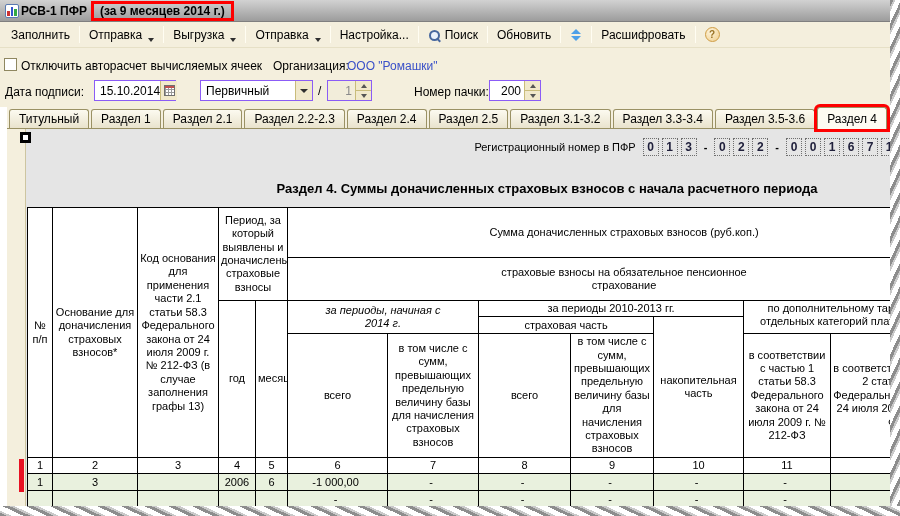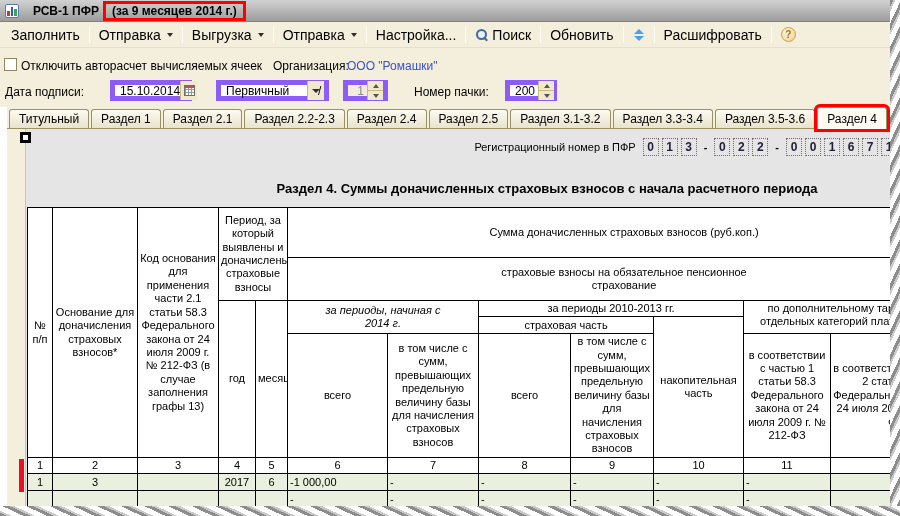--- a/index.html
+++ b/index.html
@@ -14,50 +14,50 @@
     background:linear-gradient(#d2d2d2,#9c9c9c);
     border-bottom:1px solid #7f7f7f;
     display:flex; align-items:center; padding-left:5px;
   }
   .app-icon{width:14px;height:14px;background:#fff;border:1px solid #5a7ab0;border-radius:2px;
     display:inline-flex;align-items:flex-end;justify-content:center;gap:1px;padding:1px;}
   .app-icon i{width:3px;display:block;}
   .app-icon .b1{height:5px;background:#cc3333;}
   .app-icon .b2{height:9px;background:#3355cc;}
   .app-icon .b3{height:7px;background:#33aa44;}
-  .title-text{font-weight:bold;font-size:12px;margin-left:14px;text-align:right;}
+  .title-text{font-weight:bold;font-size:12px;margin-left:2px;text-align:right;}
   .red-frame{border:3px solid #fe0000;}
   .title-period{display:inline-flex;align-items:center;height:20px;margin-left:4px;padding:0 6px;
     font-weight:bold;font-size:12px;}
   
   .toolbar{
     position:absolute; top:22px; left:0; width:100%; height:26px;
     background:#f4efdd; border-bottom:1px solid #e6e0c6;
     display:flex; align-items:center; padding-left:4px;
   }
-  .tb-btn{display:flex;align-items:center;gap:4px;padding:2px 7px;font-size:14px;cursor:default;white-space:nowrap;}
+  .tb-btn{display:flex;align-items:flex-end;gap:4px;padding:2px 7px;font-size:12px;cursor:default;white-space:nowrap;}
   .tb-sep{width:1px;height:17px;background:#c8c1a2;border-right:1px solid #fffdf2;margin:0 2px;}
   .dd-arrow{width:0;height:0;border-left:3px solid transparent;border-right:3px solid transparent;border-top:4px solid #2e2e2e;margin-left:2px;}
   .icon{display:inline-block;}
   .icon-search-icon{position:relative;width:13px;height:13px;}
   .icon-search-icon::before{content:"";position:absolute;left:1px;top:1px;width:7px;height:7px;
     border:2px solid #47679e;border-radius:50%;background:#eaf1fb;}
   .icon-search-icon::after{content:"";position:absolute;right:0;bottom:1px;width:5px;height:2px;background:#47679e;transform:rotate(45deg);}
   .icon-sort-arrows-icon{display:inline-flex;flex-direction:column;align-items:center;gap:2px;width:12px;}
   .icon-sort-arrows-icon::before{content:"";border-left:5px solid transparent;border-right:5px solid transparent;border-bottom:5px solid #4da0e8;}
   .icon-sort-arrows-icon::after{content:"";border-left:5px solid transparent;border-right:5px solid transparent;border-top:5px solid #4da0e8;}
   .icon-help-icon{width:15px;height:15px;border-radius:50%;background:radial-gradient(circle at 35% 30%,#fdf3da,#f0cf8e);
     border:1px solid #cf9d44;display:inline-flex;align-items:center;justify-content:center;}
   .icon-help-icon::after{content:"?";font-size:10px;font-weight:bold;color:#9a7325;}
   
   .params{position:absolute;top:48px;left:0;width:100%;height:59px;background:#f4efdd;font-size:12px;}
   .params .abs{position:absolute;white-space:nowrap;}
   .checkbox{width:13px;height:13px;background:#fff;border:1px solid #8f8760;}
   .link-blue{color:#3a50c8;}
-  .field{position:absolute;height:21px;background:#fff;border:5px solid #8b5cf6;display:flex;align-items:center;font-size:12px;margin-left:16px;}
+  .field{position:absolute;height:21px;background:#fff;border:1px solid #8b5cf6;display:flex;align-items:center;font-size:12px;}
   .field .value{padding-left:5px;flex:1;}
   .field .value.num{text-align:right;padding-right:3px;}
   .field.disabled{background:#f2edda;}
   .field.disabled .value{color:#8a8a8a;}
   .side-btn{width:17px;height:19px;margin-left:auto;background:#f1e9cb;border-left:1px solid #c9bc7a;
     display:flex;align-items:center;justify-content:center;flex:none;}
   .chevron-down{width:0;height:0;border-left:4px solid transparent;border-right:4px solid transparent;border-top:4px solid #2e2e2e;}
   .calendar-icon{width:11px;height:11px;border:1px solid #6f6f6f;
     background:
       linear-gradient(to bottom,#c0504d 0 2px,rgba(0,0,0,0) 2px),
@@ -89,21 +89,21 @@
   .section-title{position:absolute;top:52px;left:20px;width:1040px;text-align:center;font-weight:bold;font-size:13px;}
   
   .grid{position:absolute;top:78px;left:20px;width:933px;border-collapse:collapse;table-layout:fixed;font-size:11px;}
   .grid td{border:1px solid #000;background:#fff;text-align:center;vertical-align:middle;
     padding:1px 2px;line-height:1.22;overflow:hidden;}
   .hr1{height:50px;} .hr2{height:43px;} .hr3{height:16px;} .hr4{height:16px;} .hr5{height:124px;}
   .num-row{height:16px;}
   .num-row td{font-size:11px;}
   .data-row{height:17px;}
   .data-row td{background:#e9f1de;}
-  .data-row td.val{text-align:left;padding-right:6px;}
+  .data-row td.val{text-align:center;padding-right:6px;}
   .w280{max-width:280px;margin:0 auto;}
   .w130{max-width:130px;margin:0 auto;font-style:italic;}
   .clip2{height:30px;overflow:hidden;}
   
   .tear-right{position:absolute;top:0;right:0;width:10px;height:100%;z-index:60;
     background:repeating-linear-gradient(115deg,#8d8d8d 0 3px,#c9c9c9 3px 5px,#fff 5px 10px);}
   .tear-bottom{position:absolute;left:0;bottom:0;width:100%;height:10px;z-index:60;
     background:repeating-linear-gradient(25deg,#8d8d8d 0 3px,#c9c9c9 3px 5px,#fff 5px 10px);}
 </style>
 </head>
@@ -335,21 +335,21 @@
           <td>8</td>
           <td>9</td>
           <td>10</td>
           <td>11</td>
           <td>12</td>
         </tr>
         <tr class="data-row">
           <td class="ctr">1</td>
           <td class="ctr">3</td>
           <td class="ctr"></td>
-          <td class="ctr">2017</td>
+          <td class="ctr">2006</td>
           <td class="ctr">6</td>
           <td class="val">-1&nbsp;000,00</td>
           <td class="val">-</td>
           <td class="val">-</td>
           <td class="val">-</td>
           <td class="val">-</td>
           <td class="val">-</td>
           <td class="val"></td>
         </tr>
         <tr class="data-row">

